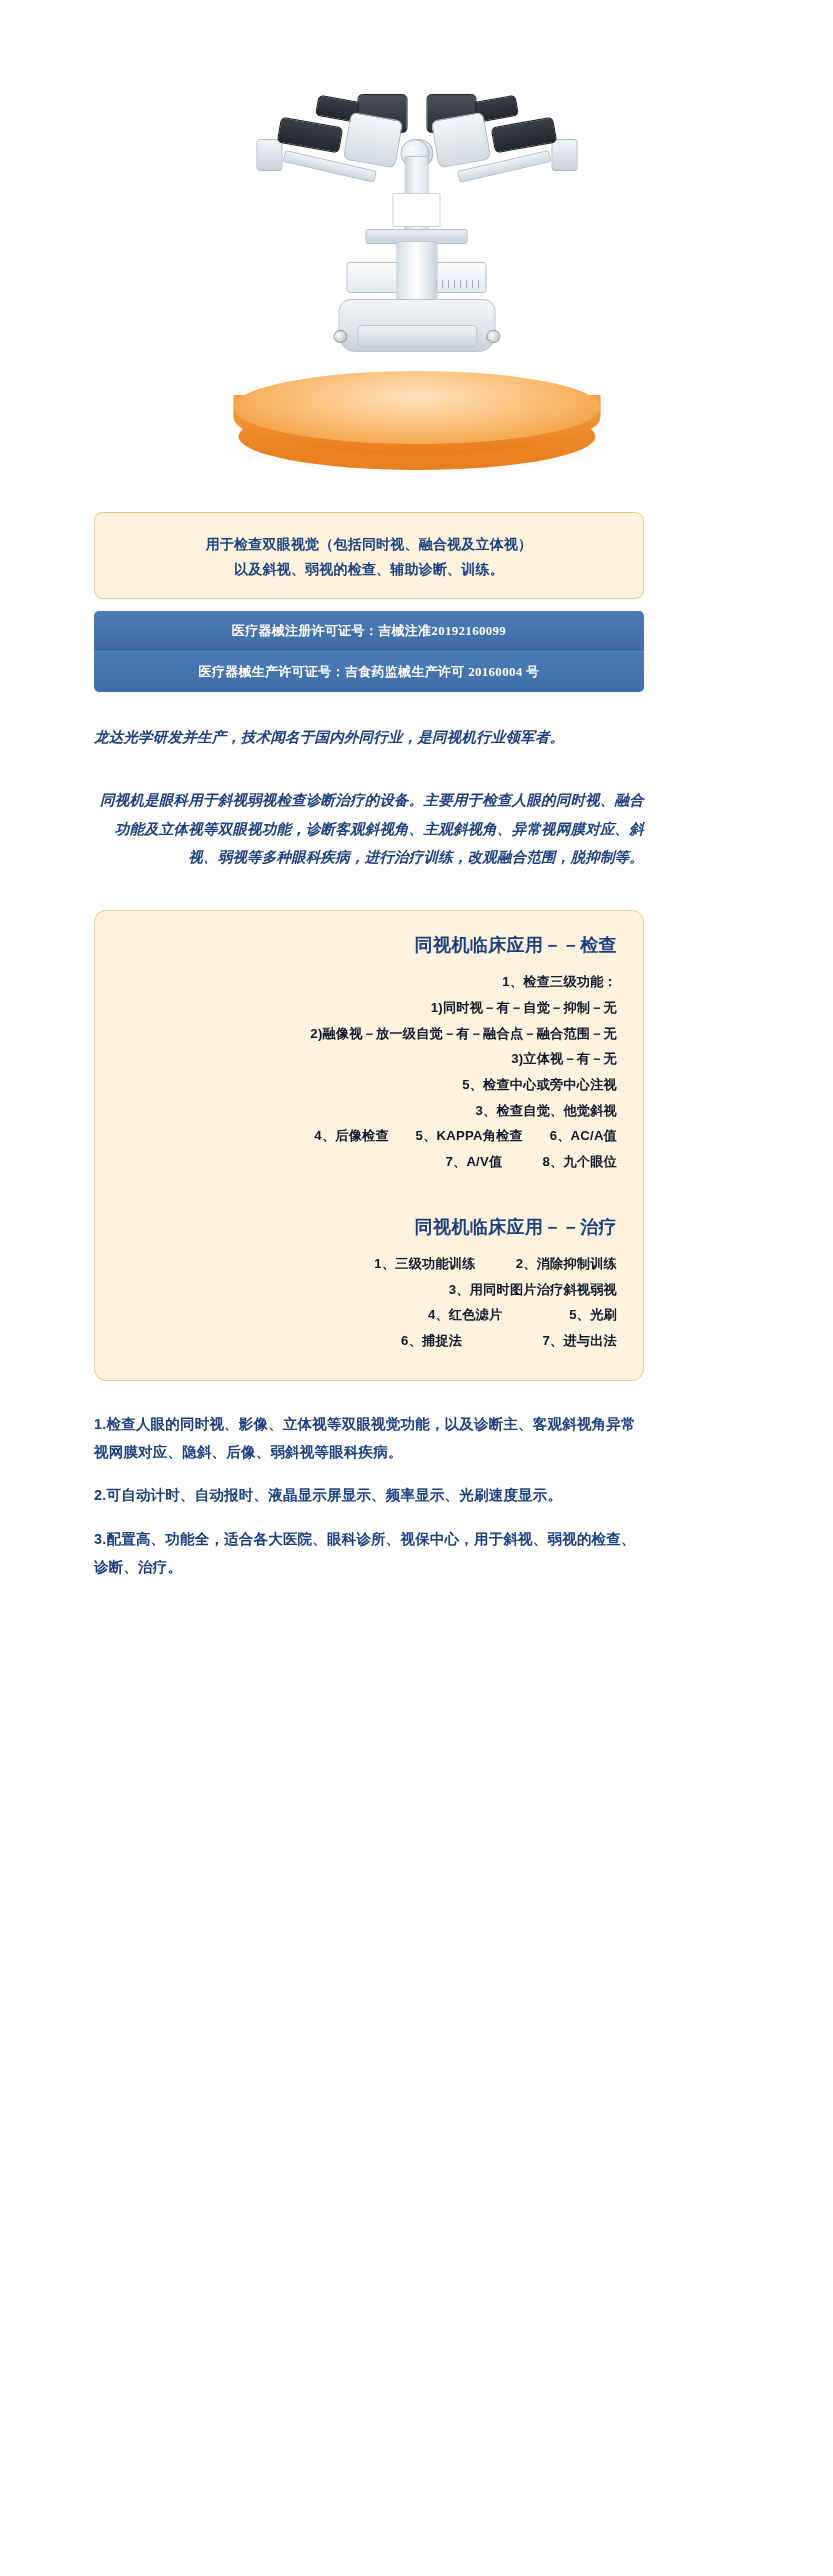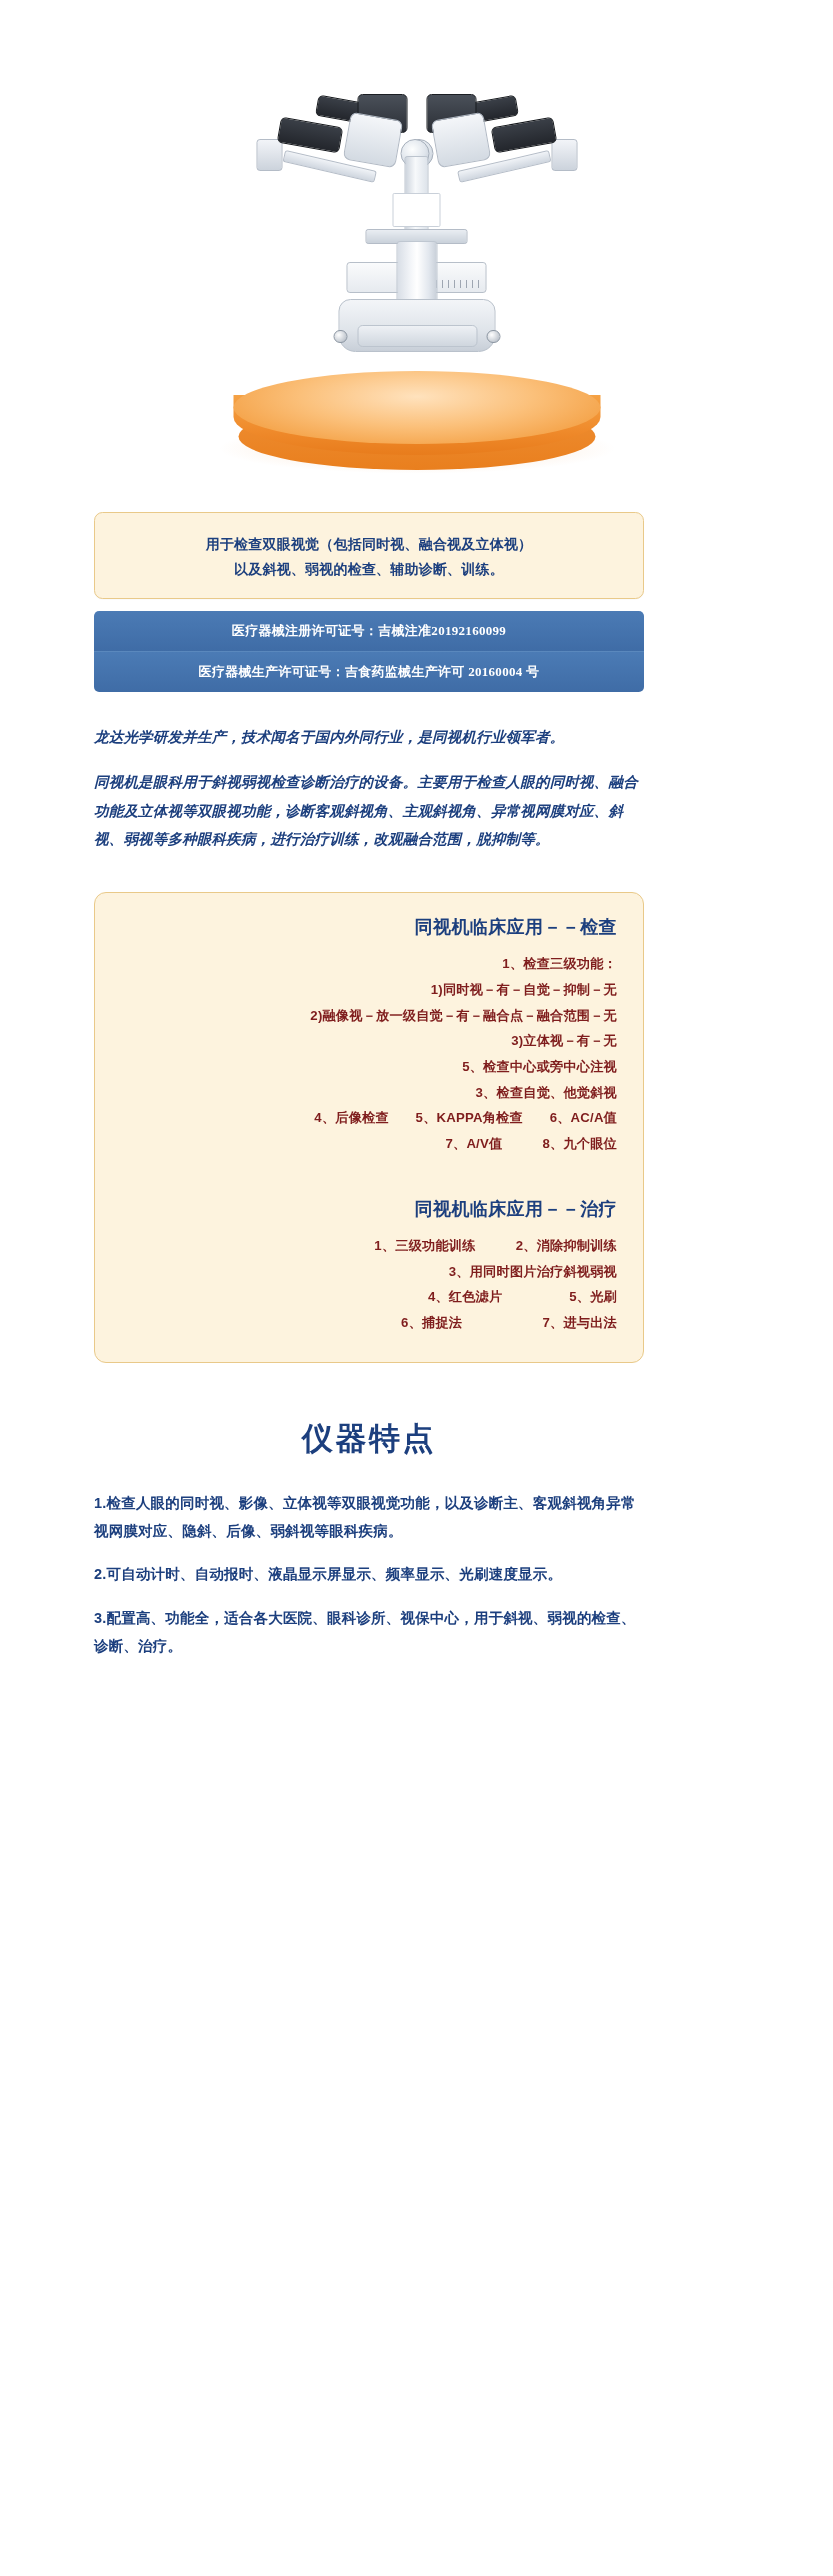--- a/index.html
+++ b/index.html
@@ -273,21 +273,21 @@
     margin: 31px 94px 0 94px;
   }
   .intro p {
     font-size: 14.5px;
     line-height: 1.95;
     font-weight: 700;
     font-style: italic;
     color: #1c3f7e;
     letter-spacing: 0.2px;
   }
-  .intro p + p { margin-top: 17px; }
+  .intro p + p { margin-top: 35px; text-align: right; }
 
   
   .clinical-card {
     margin: 39px 94px 0 94px;
     background: #fdf3de;
     border: 0.9px solid #e9c989;
     border-radius: 12px;
     padding: 22px 26px 26px 26px;
     text-align: right;
   }
@@ -295,21 +295,21 @@
     font-size: 18px;
     font-weight: 700;
     color: #1c3f7e;
     margin-bottom: 12px;
     letter-spacing: 0.4px;
   }
   .clinical-title.second { margin-top: 40px; }
   .clinical-line {
     font-size: 13.2px;
     line-height: 1.95;
-    color: #7f1d1d;
+    color: #0f172a;
     font-weight: 700;
     letter-spacing: 0.2px;
     white-space: pre-wrap;
   }
 
   
   .features-heading {
     margin-top: 55px;
     text-align: center;
     font-size: 31px;
@@ -413,21 +413,20 @@
     <div class="clinical-line">7、A/V值　　　8、九个眼位</div>
 
     <div class="clinical-title second">同视机临床应用－－治疗</div>
 
     <div class="clinical-line">1、三级功能训练　　　2、消除抑制训练</div>
     <div class="clinical-line">3、用同时图片治疗斜视弱视</div>
     <div class="clinical-line">4、红色滤片　　　　　5、光刷</div>
     <div class="clinical-line">6、捕捉法　　　　　　7、进与出法</div>
   </div>
 
-  <div class="features-heading">仪器特点</div>
 
   <div class="features">
     <p>1.检查人眼的同时视、影像、立体视等双眼视觉功能，以及诊断主、客观斜视角异常视网膜对应、隐斜、后像、弱斜视等眼科疾病。</p>
     <p>2.可自动计时、自动报时、液晶显示屏显示、频率显示、光刷速度显示。</p>
     <p>3.配置高、功能全，适合各大医院、眼科诊所、视保中心，用于斜视、弱视的检查、诊断、治疗。</p>
   </div>
 
   <div class="bottom-space"></div>
 </div>
 

